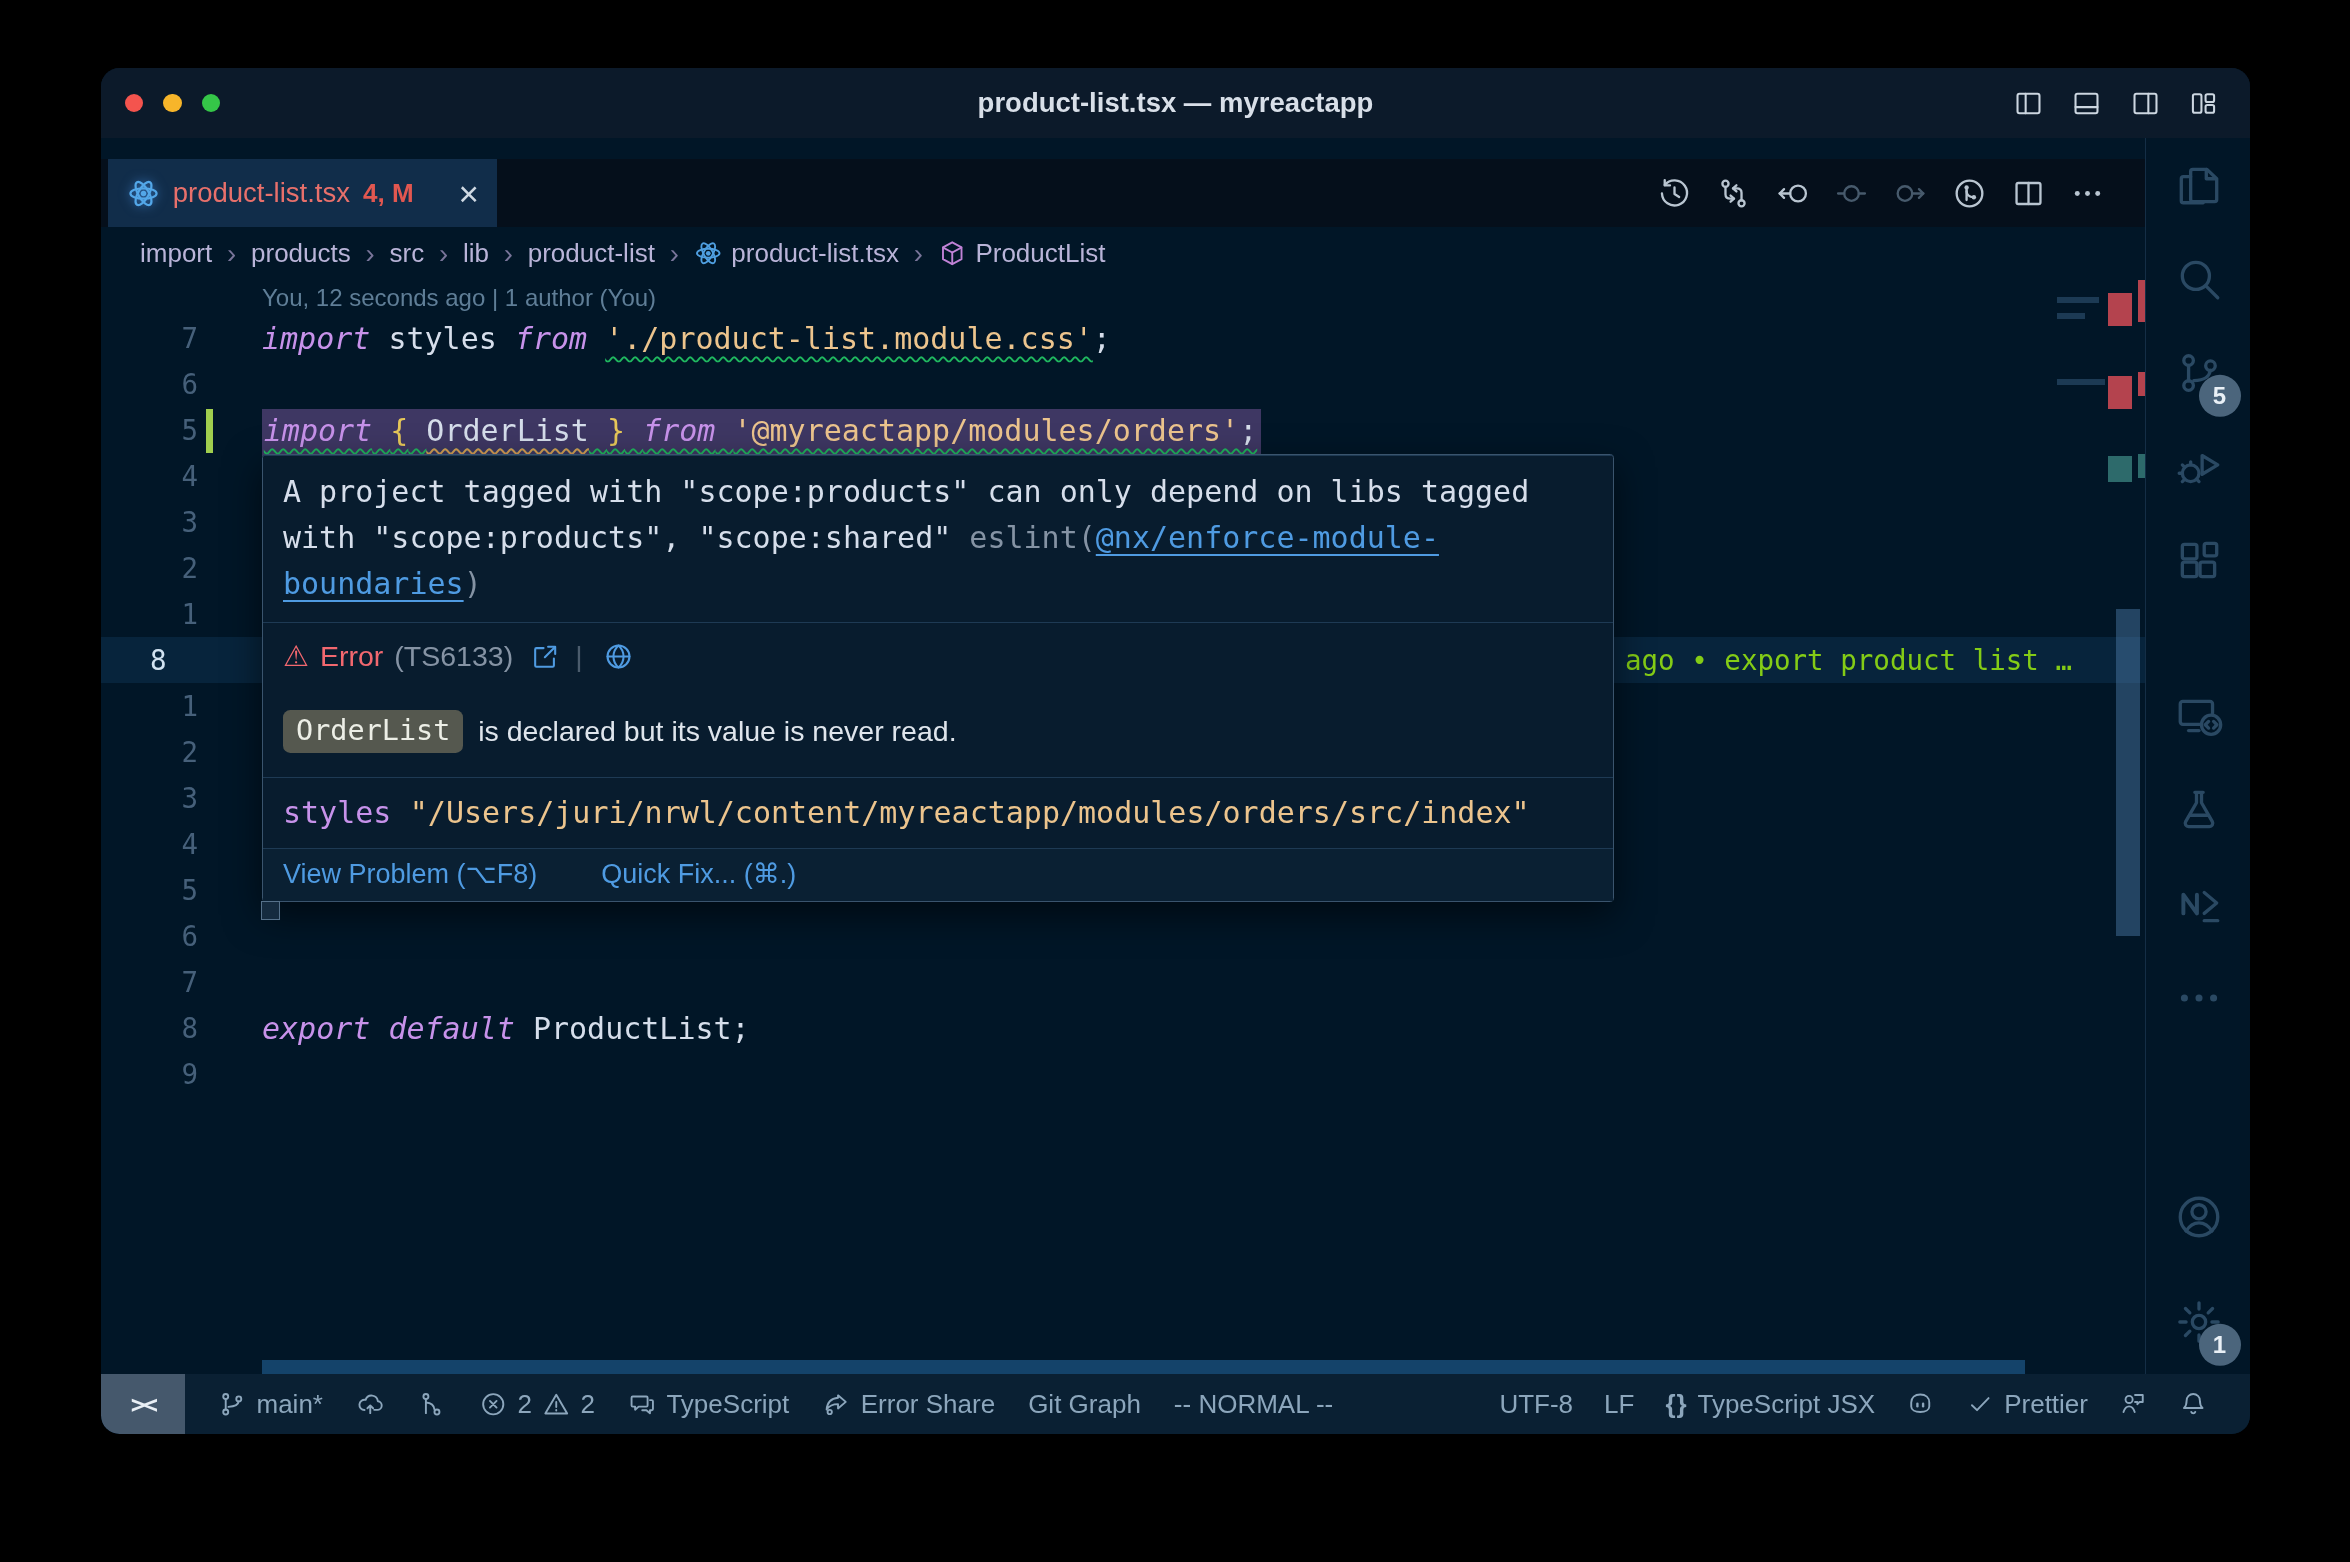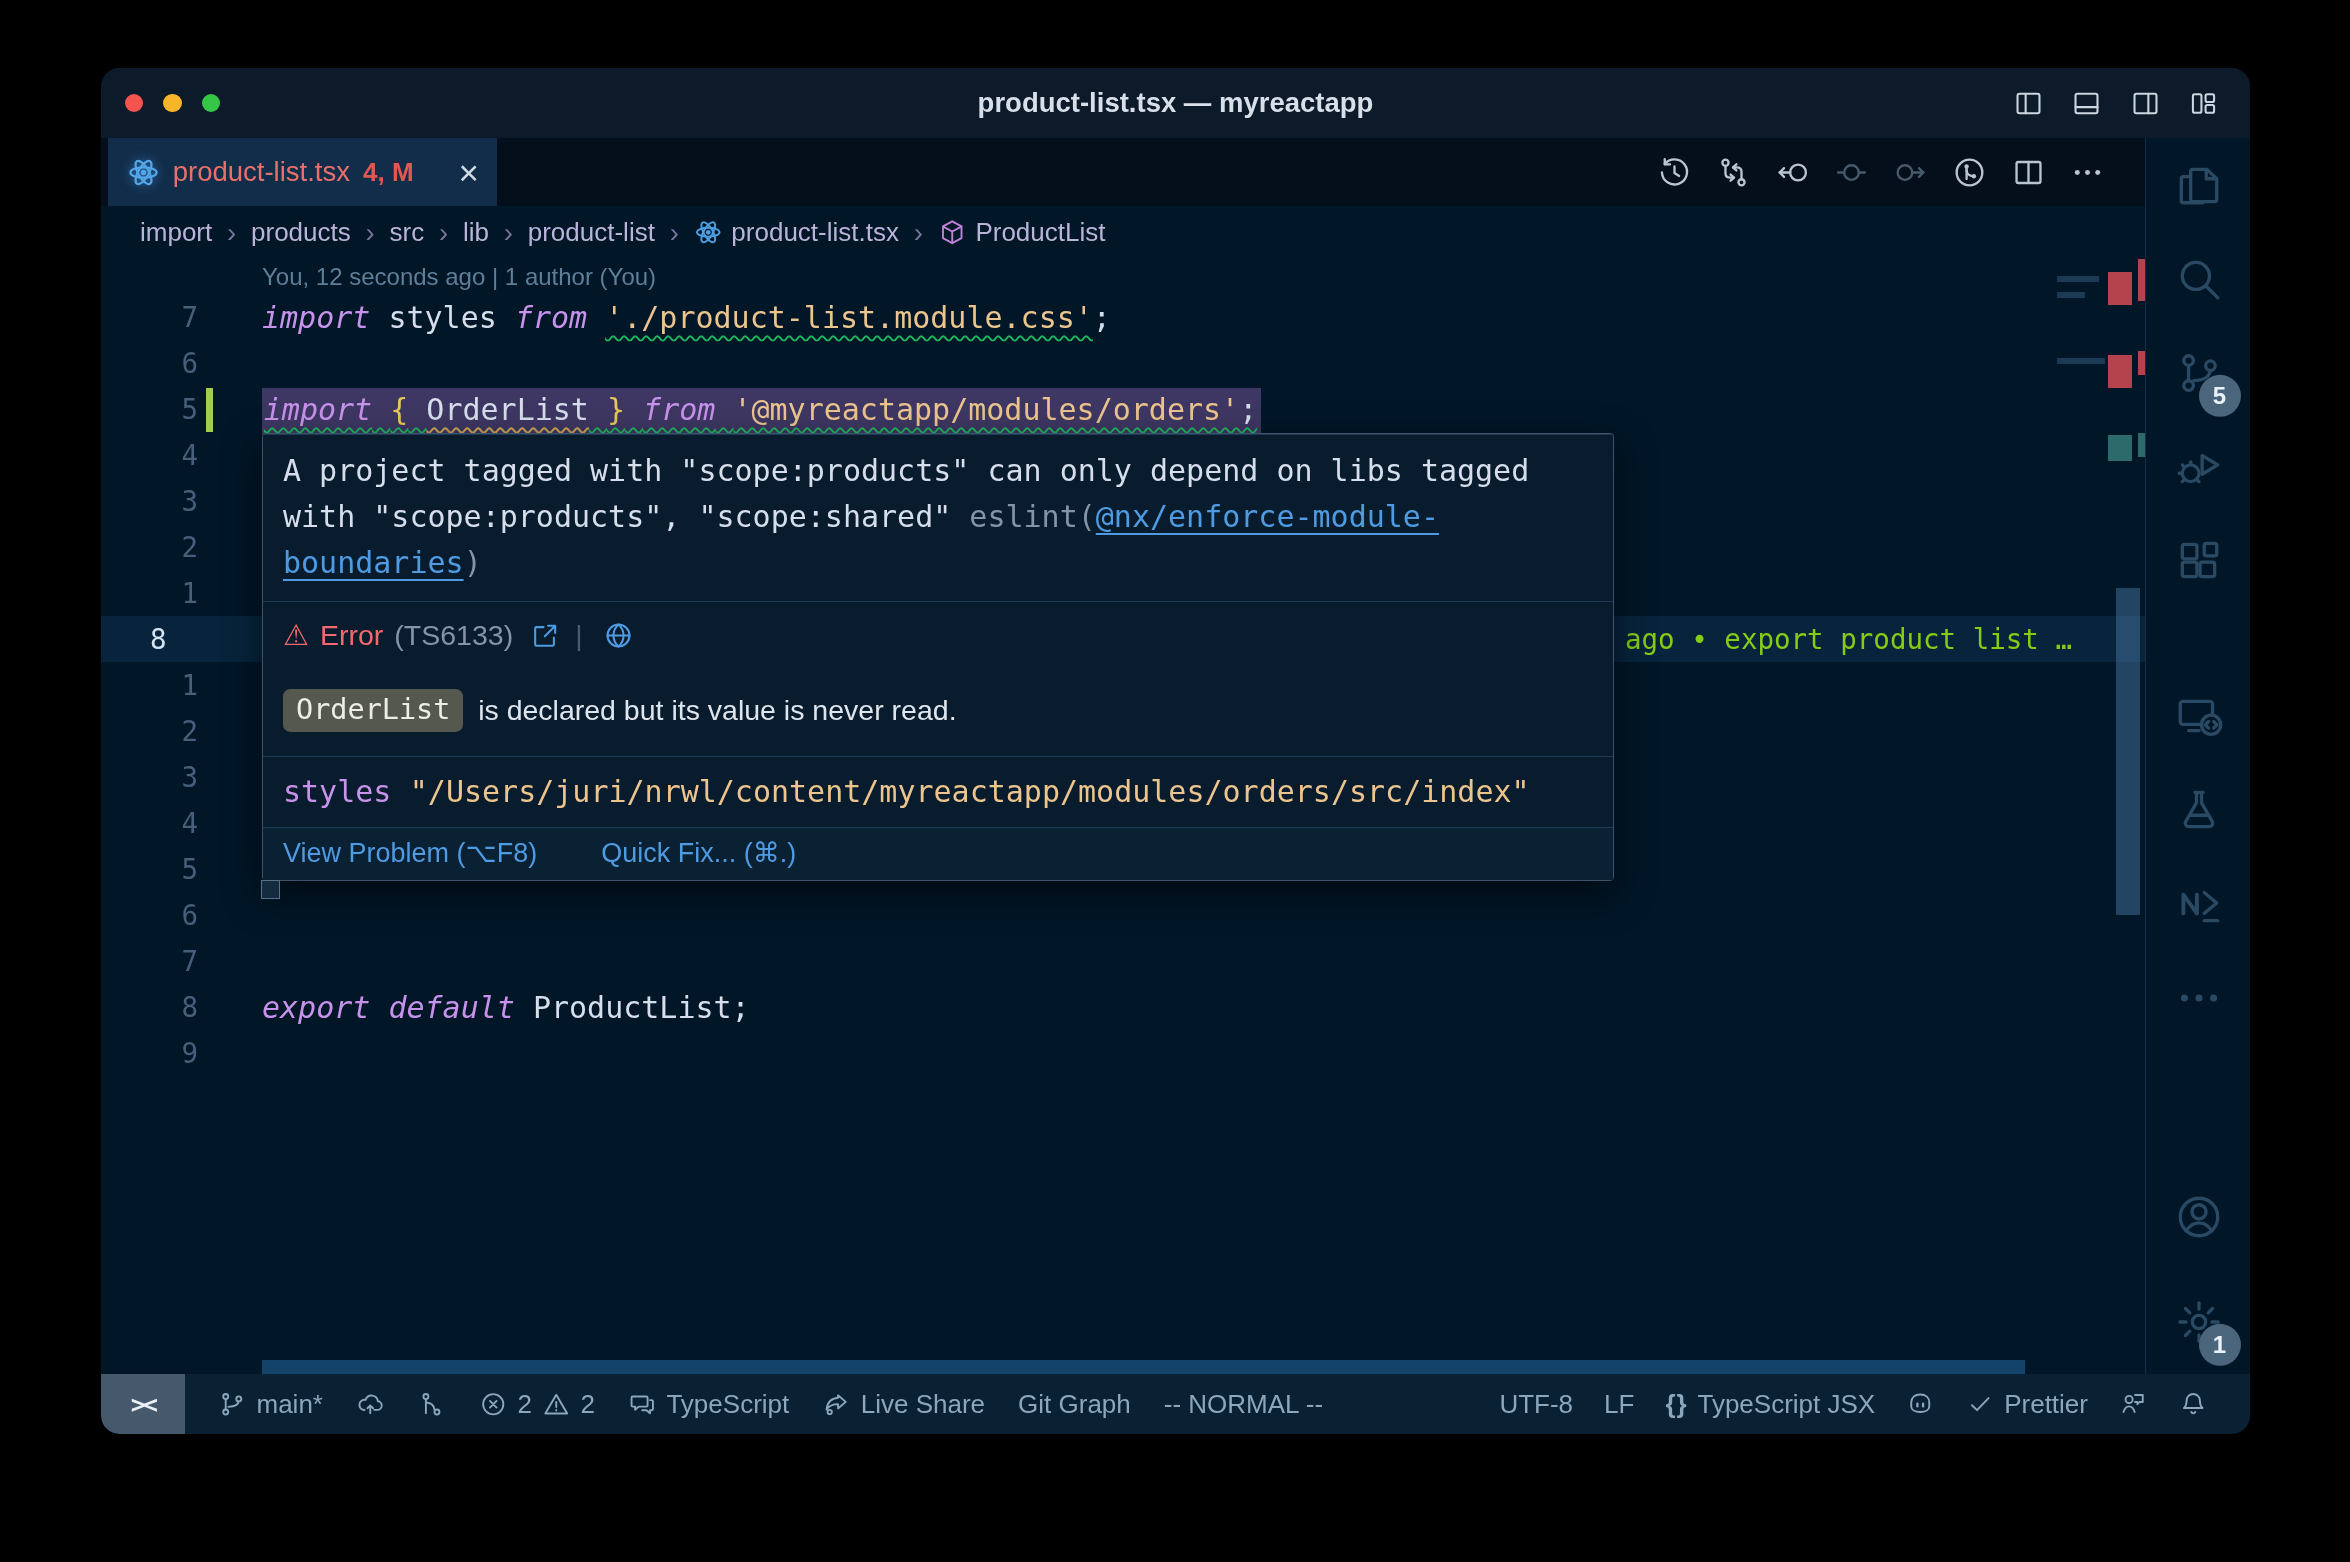--- a/index.html
+++ b/index.html
@@ -9,21 +9,21 @@
     box-shadow:0 27.5px 73px rgba(0,0,0,.8);}
   
   .titlebar{height:70px;flex:none;background:#0c1a2a;position:relative;display:flex;align-items:center;justify-content:center;}
   .tl{position:absolute;left:24px;top:26px;display:flex;gap:20px;}
   .tl-dot{width:18.4px;height:18.4px;border-radius:50%;}
   .title{font-size:27.5px;font-weight:600;color:#d8dfe8;}
   .layouts{position:absolute;right:31px;top:0;height:70px;display:flex;align-items:center;gap:27.5px;color:#ccd6e0;}
   .layouts .icon{width:31px;height:31px;}
   
   .content{flex:1;display:flex;min-height:0;}
-  .editor-col{width:2044px;flex:none;display:flex;flex-direction:column;min-width:0;}
+  .editor-col{width:2044px;flex:none;display:flex;flex-direction:column;min-width:0;margin-top:21px;}
   
   .tabbar{height:68px;flex:none;background:#050f1b;display:flex;align-items:stretch;position:relative;}
   .tab{margin-left:7.3px;width:389px;flex:none;background:#112d4a;display:flex;align-items:center;padding:0 18.4px;gap:13px;box-sizing:border-box;}
   .tab .icon{width:33px;height:33px;color:#53a7e8;filter:drop-shadow(0 0 5.5px rgba(80,160,255,.55));}
   .tab-label{font-size:27.5px;color:#e8706b;}
   .tab-badge{font-size:26px;color:#e25750;font-weight:600;}
   .tab-close{margin-left:auto;color:#cfd9e3;font-size:35px;line-height:1;}
   .eactions{position:absolute;right:40px;top:0;height:68px;display:flex;align-items:center;gap:24px;color:#b9c5d1;}
   .eactions .icon{width:35px;height:35px;}
   .eactions .dim{color:#475a6c;}
@@ -518,21 +518,21 @@
             </span>
             <span>TypeScript</span>
           </div>
           <div class="sb-item">
             <span class="icon">
               <svg viewBox="0 0 24 24" fill="none" stroke="currentColor" stroke-width="1.6" stroke-linecap="round" stroke-linejoin="round">
                 <path d="M13.5 4.5 20 10l-6.5 5.5v-3.6c-4.6 0-7.6 1.6-9.6 4.6.4-5.6 3.6-9.4 9.6-10Z"></path>
                 <circle cx="6.5" cy="18.5" r="1.8"></circle>
               </svg>
             </span>
-            <span>Live Share</span>
+            <span>Error Share</span>
           </div>
           <div class="sb-item">
             <span>Git Graph</span>
           </div>
           <div class="sb-item">
             <span>-- NORMAL --</span>
           </div>
         </div>
       <div class="sb-right" id="sbright">
           <div class="sb-item">

